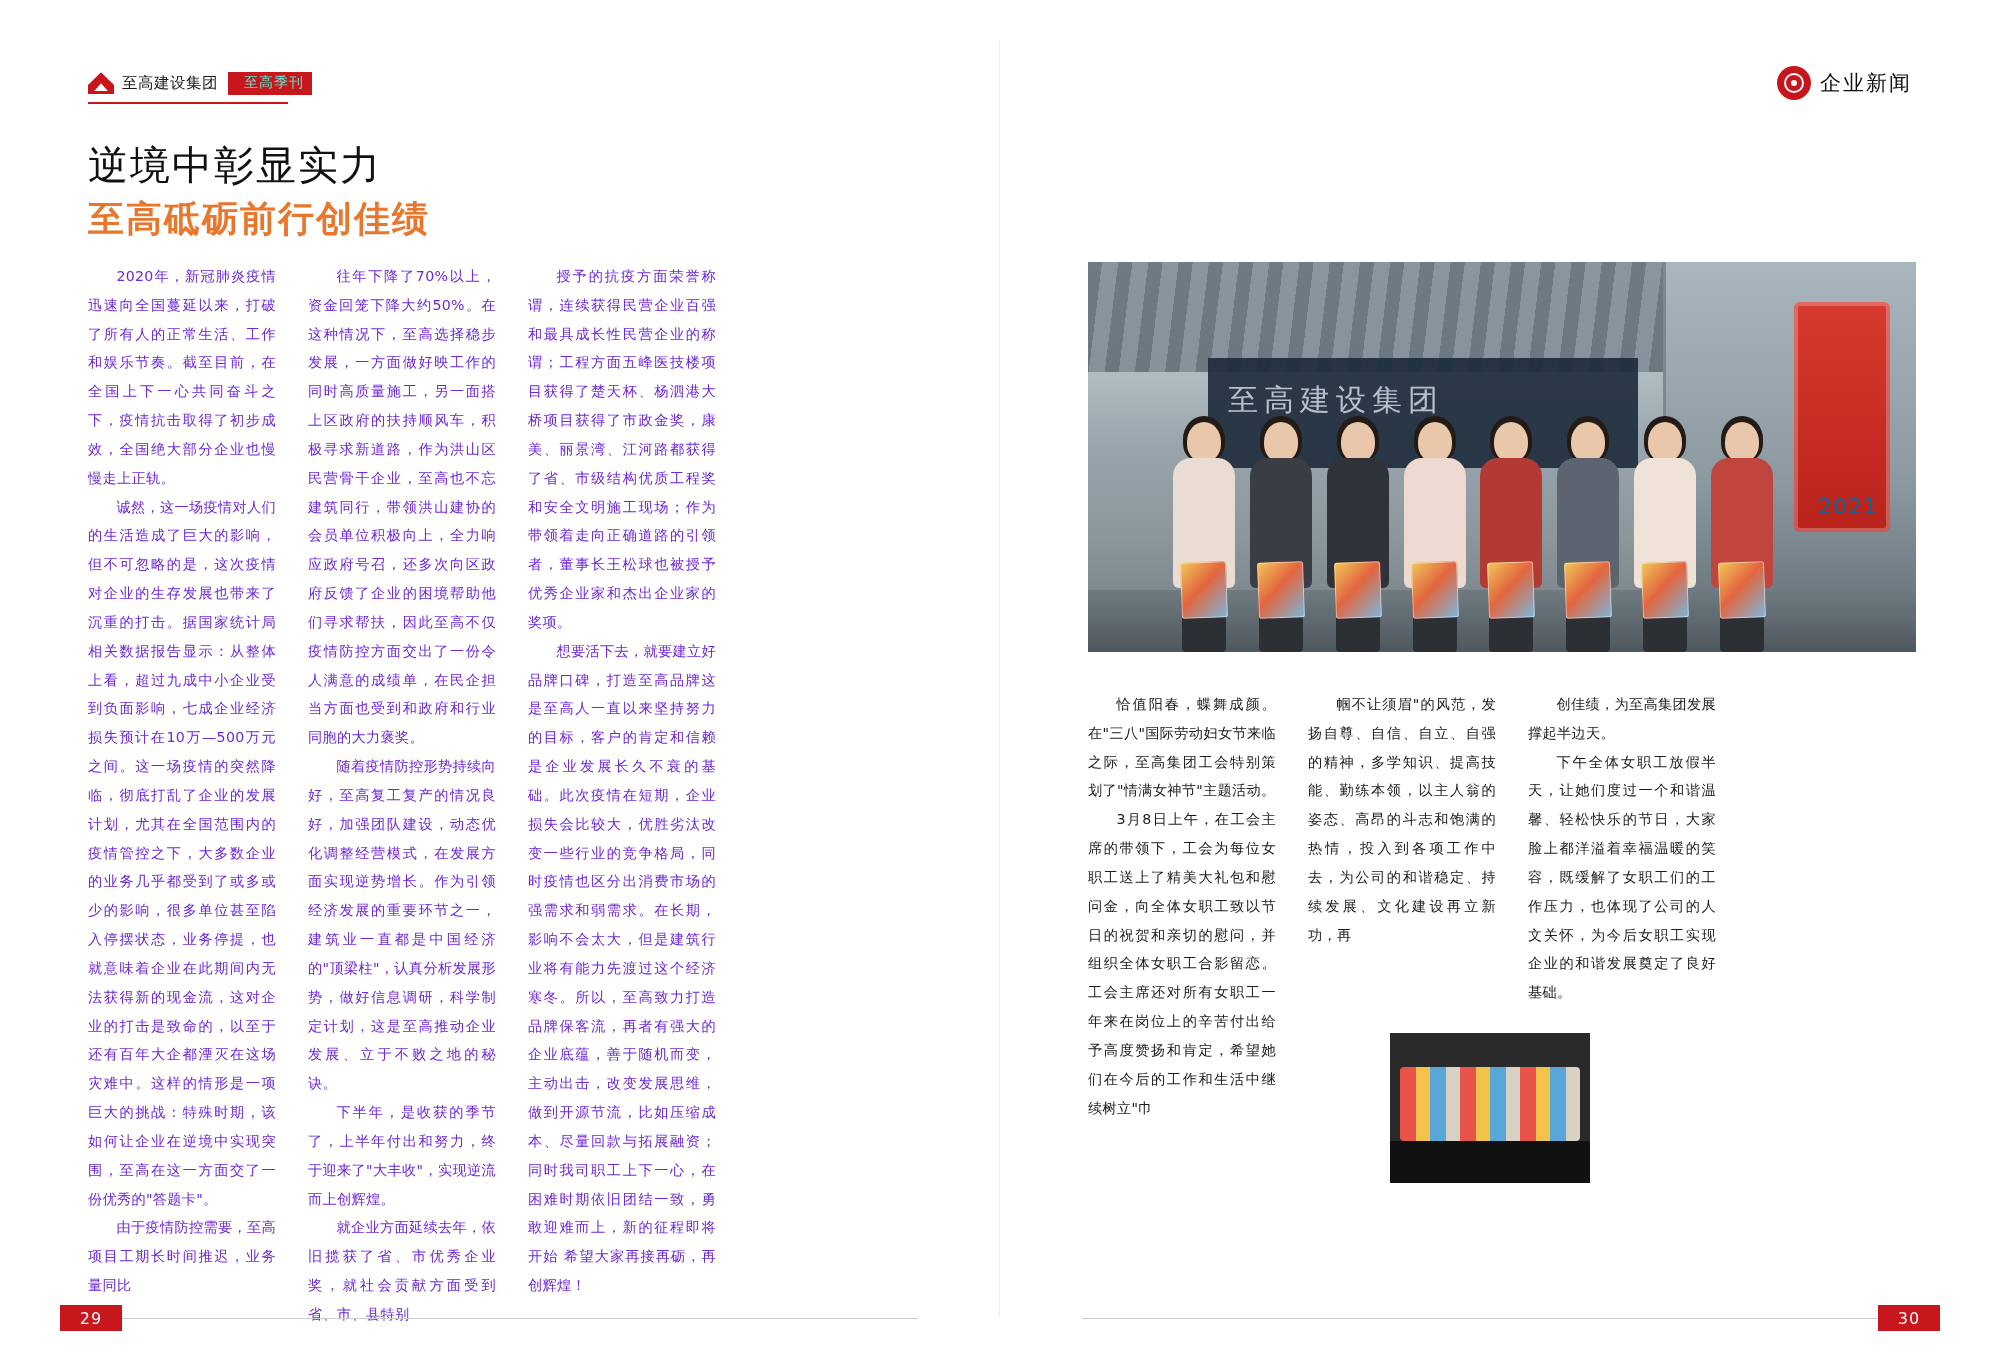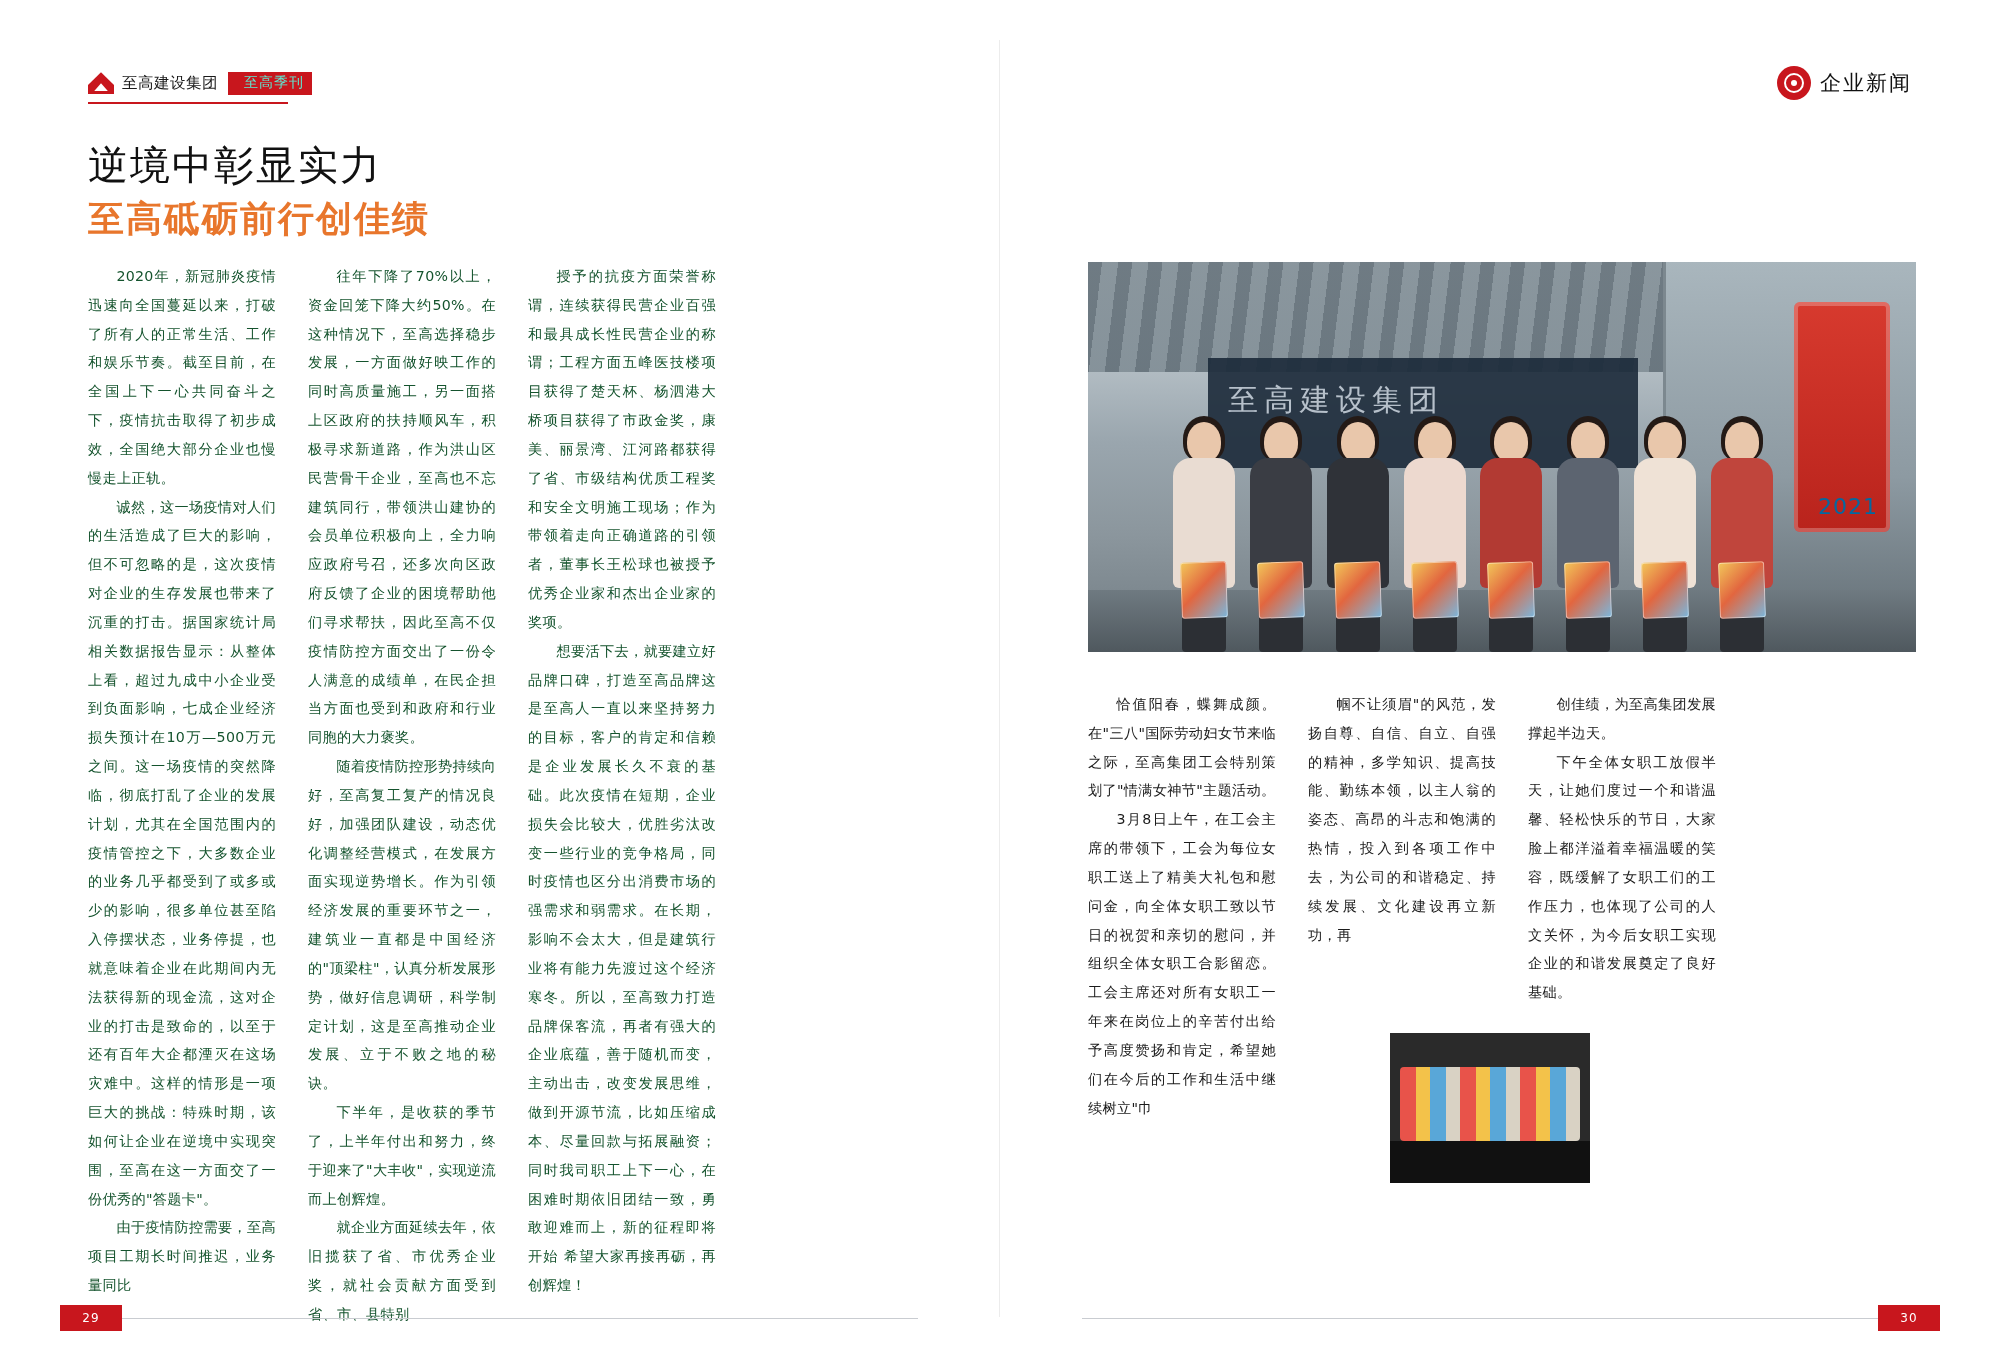--- a/index.html
+++ b/index.html
@@ -153,21 +153,21 @@
   .cols.left-page {
     left: 88px;
     top: 262px;
     width: 828px;
     gap: 32px;
   }
   .col {
     width: 188px;
     font-size: 14.2px;
     line-height: 2.03;
-    color: #14532d;
+    color: #6d28d9;
     text-align: justify;
     letter-spacing: 0.3px;
   }
   .col p {
     margin: 0 0 0 0;
     text-indent: 2em;
   }
 
   
   .photo-main {
@@ -304,21 +304,21 @@
   .col-r p { margin: 0; text-indent: 2em; }
 
   
   .folio {
     position: absolute;
     bottom: 26px;
     width: 62px;
     height: 26px;
     background: #c8161d;
     color: #ffffff;
-    font-size: 12px;
+    font-size: 16px;
     display: flex;
     align-items: center;
     justify-content: center;
     letter-spacing: 1px;
   }
   .folio-left { left: 60px; }
   .folio-right { right: 60px; margin-left: 32px; }
   .footer-rule {
     position: absolute;
     bottom: 38px;

